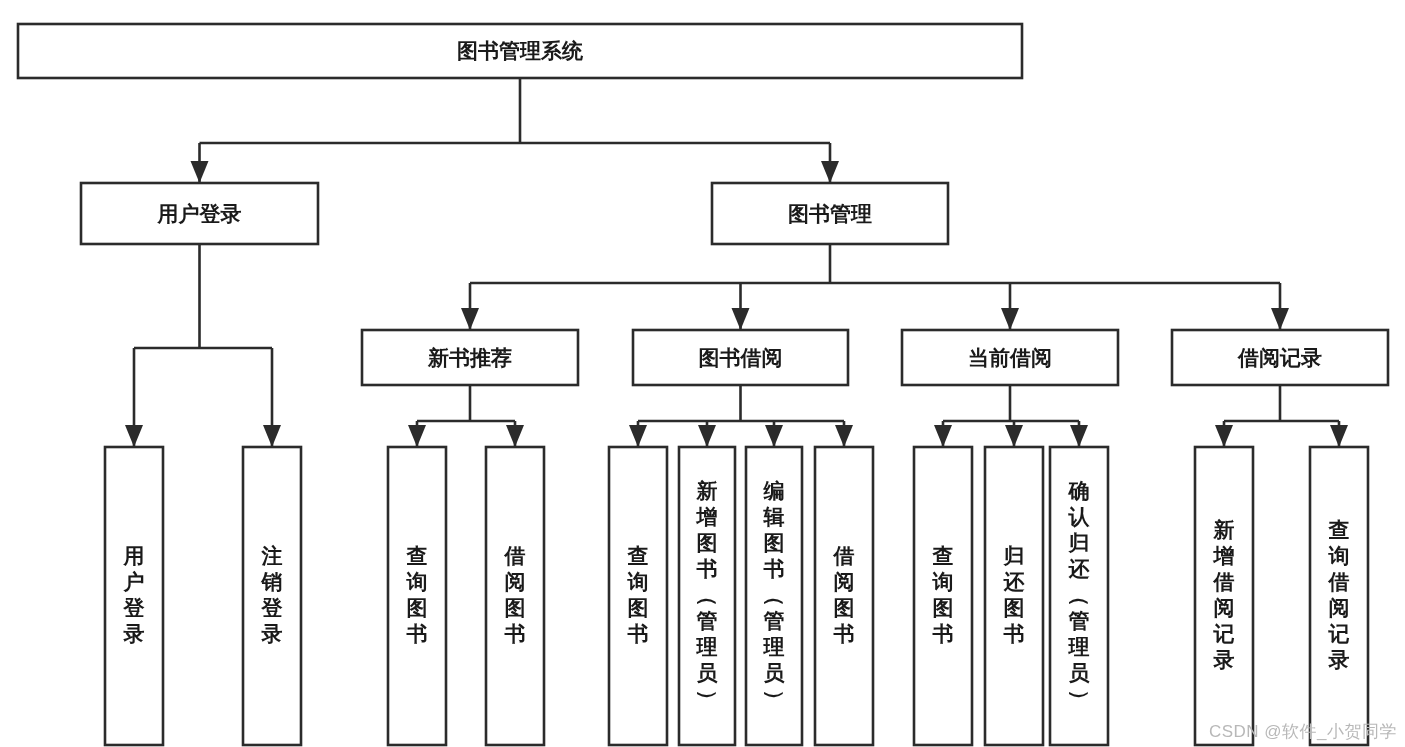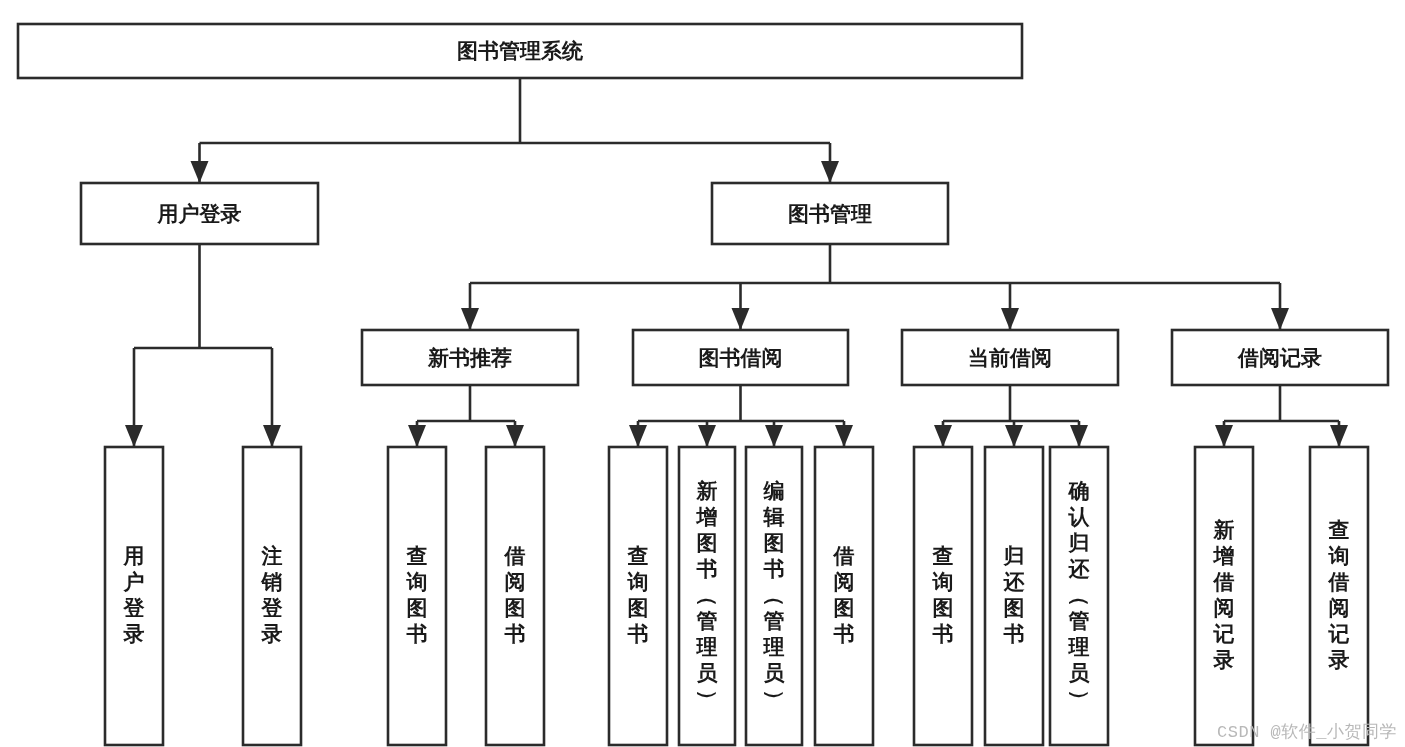--- a/index.html
+++ b/index.html
@@ -55,21 +55,21 @@
     text-anchor: middle;
     dominant-baseline: middle;
   }
   .v-label-char.paren {
     
   }
   .watermark {
     position: absolute;
     right: 8px;
     bottom: 4px;
-    font-family: Liberation Mono, monospace;
+    font-family: Liberation Sans, sans-serif;
     font-size: 17px;
     color: #b8b8b8;
     white-space: nowrap;
     pointer-events: none;
     letter-spacing: 0.5px;
     margin-top: 43px;
   }
 </style>
 </head>
 <body>

